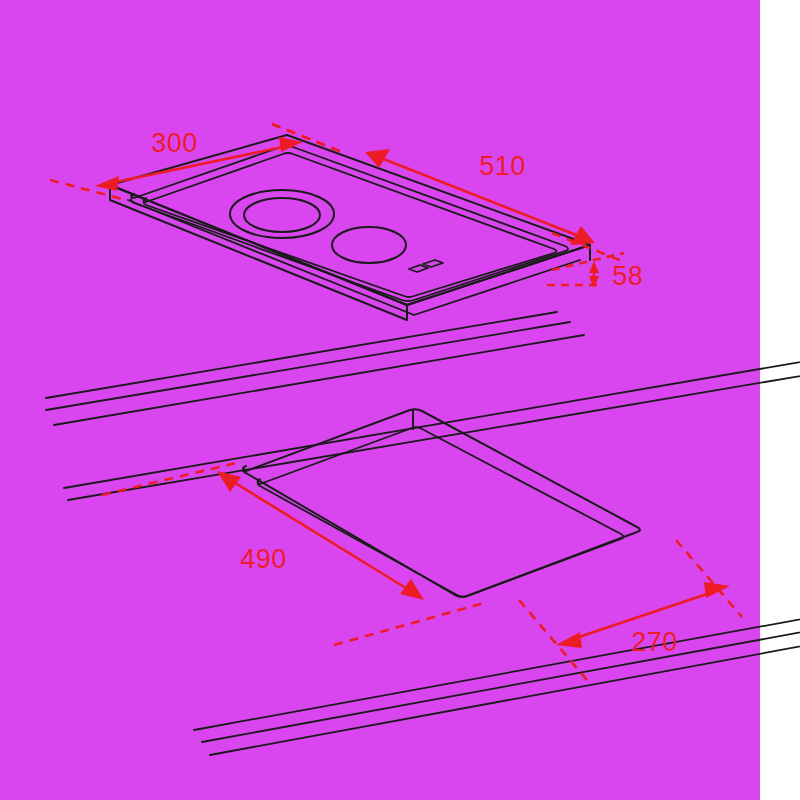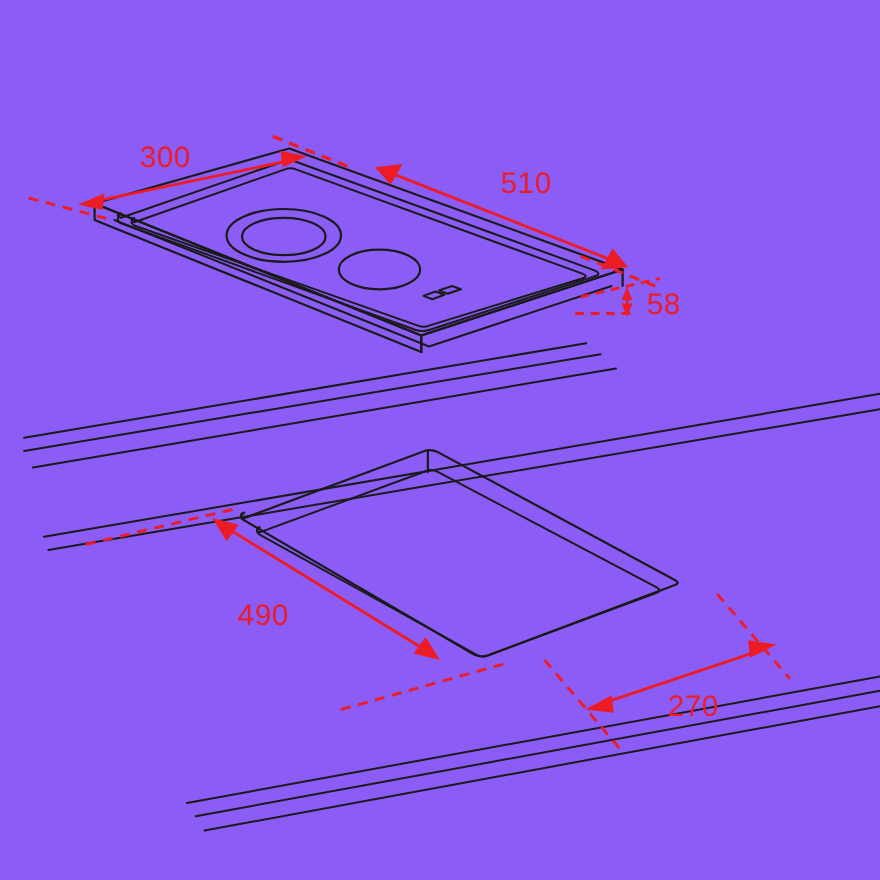--- a/index.html
+++ b/index.html
@@ -8,23 +8,24 @@
     background: #ffffff;
   }
   body {
     width: 800px;
     height: 800px;
     font-family: "Liberation Sans", sans-serif;
     overflow: hidden;
   }
   #drawing-root {
     position: relative;
-    width: 800px;
+    width: 736px;
     height: 800px;
-    background: #8b5cf6;
+    background: #d946ef;
+    padding-left: 24px;
   }
   svg#tech-drawing {
     display: block;
     width: 800px;
     height: 800px;
   }
   .outline {
     fill: none;
     stroke: #1a1a1a;
     stroke-width: 2;

